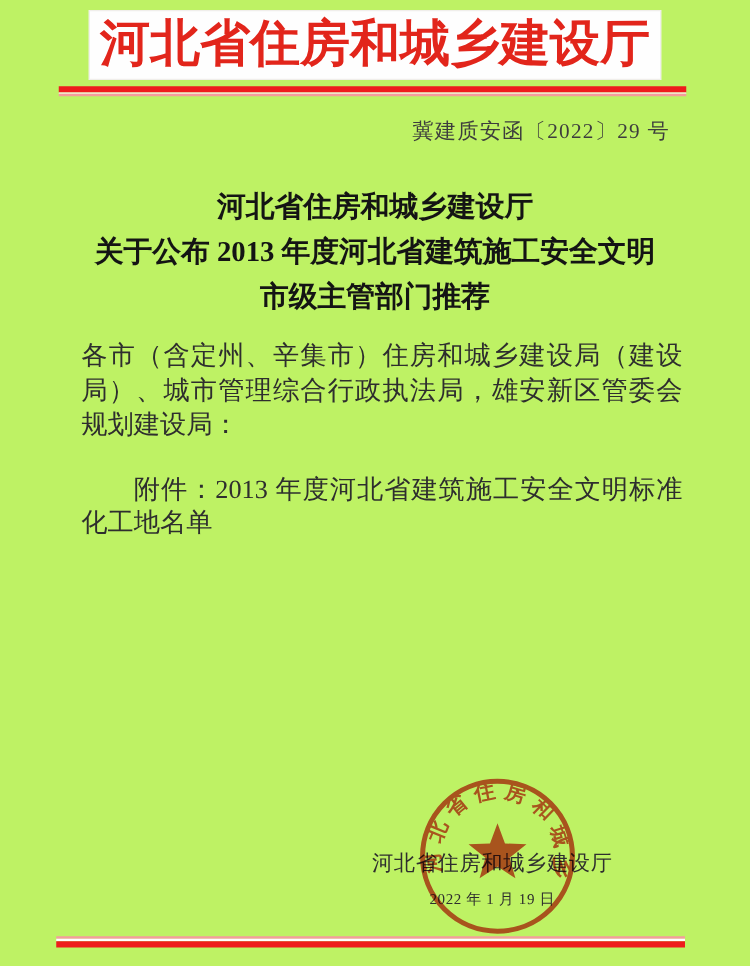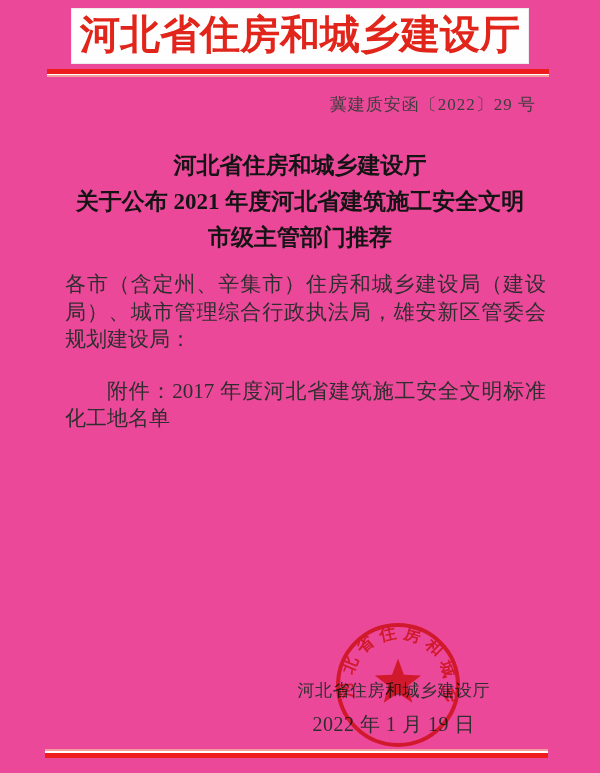--- a/index.html
+++ b/index.html
@@ -1,21 +1,21 @@
 <!DOCTYPE html>
 <html><head>
 <meta charset="utf-8">
 <style>
   * { margin:0; padding:0; box-sizing:border-box; }
   html,body { background:#ffffff; }
   .page {
     position:relative;
     width:600px; height:773px;
     margin:0 auto;
-    background:#ec4899;
+    background:#bef264;
     font-family:"Liberation Serif","DejaVu Serif",serif;
     overflow:hidden;
   }
   
   .letterhead {
     position:absolute; left:0; top:8px; width:100%;
     text-align:center;
   }
   .letterhead-inner {
     display:inline-block;
@@ -66,21 +66,21 @@
     text-indent:2em;
   }
   
   .signature-block {
     position:absolute; top:679px; right:110px;
     text-align:center;
     color:#2e2e2e;
     white-space:nowrap;
   }
   .signature-name { font-size:17px; letter-spacing:0.5px; }
-  .signature-date { font-size:20px; margin-top:9px; letter-spacing:0.5px; }
+  .signature-date { font-size:12px; margin-top:9px; letter-spacing:0.5px; }
   
   .seal {
     position:absolute; left:334px; top:621px;
     width:128px; height:128px;
     mix-blend-mode:multiply;
     opacity:0.85;
     pointer-events:none;
   }
   
   .footer-rule {
@@ -101,27 +101,27 @@
   <div class="header-rule">
     <div class="thick"></div>
     <div class="gap"></div>
     <div class="thin"></div>
   </div>
 
   <div class="doc-number">冀建质安函〔2022〕29 号</div>
 
   <div class="notice-title">
     <div>河北省住房和城乡建设厅</div>
-    <div>关于公布 2021 年度河北省建筑施工安全文明</div>
+    <div>关于公布 2013 年度河北省建筑施工安全文明</div>
     <div>市级主管部门推荐</div>
   </div>
 
   <div class="doc-body">
     <p class="recipients">各市（含定州、辛集市）住房和城乡建设局（建设局）、城市管理综合行政执法局，雄安新区管委会规划建设局：</p>
-    <p class="attachment">附件：2017 年度河北省建筑施工安全文明标准化工地名单</p>
+    <p class="attachment">附件：2013 年度河北省建筑施工安全文明标准化工地名单</p>
   </div>
 
   <div class="signature-block">
     <div class="signature-name">河北省住房和城乡建设厅</div>
     <div class="signature-date">2022 年 1 月 19 日</div>
   </div>
 
   <svg class="seal" viewBox="0 0 126 126">
     <circle cx="63" cy="63" r="59" fill="none" stroke="#dd3a2a" stroke-width="4"></circle>
     <defs>

